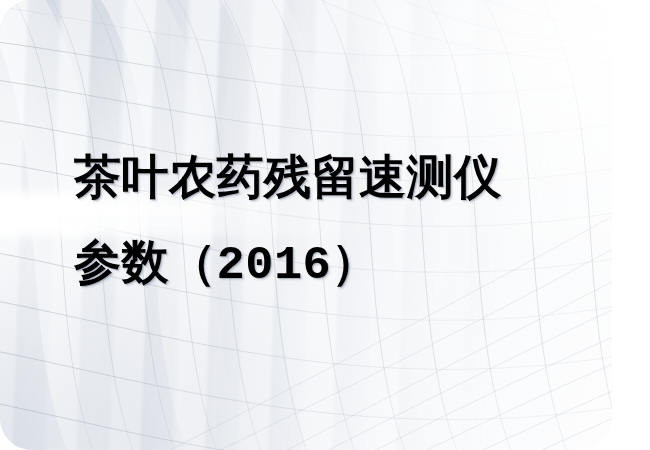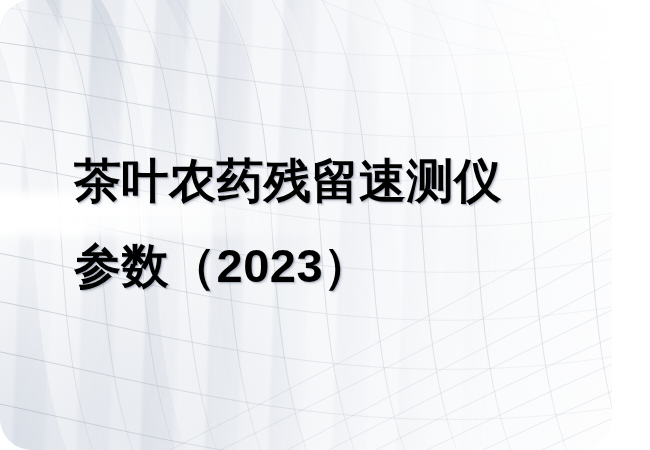--- a/index.html
+++ b/index.html
@@ -6,21 +6,21 @@
   html, body {
     margin: 0;
     padding: 0;
     background: #ffffff;
   }
   #banner {
     position: relative;
     width: 612px;
     height: 450px;
     overflow: hidden;
-    font-family: Liberation Sans, sans-serif;
+    font-family: Liberation Mono, monospace;
     
     background:
       linear-gradient(105deg,
         #dfe3ea 0%,
         #e3e7ed 12%,
         #e9ecf1 26%,
         #eef0f4 40%,
         #f3f5f8 54%,
         #f7f8fa 68%,
         #fafbfc 82%,
@@ -197,16 +197,16 @@
     </svg>
   </div>
 
   <div class="bg-layer wash-tr"></div>
 
   <div class="streak"></div>
   <div class="streak2"></div>
 
   <div class="title-block">
     <div class="title-line">茶叶农药残留速测仪</div>
-    <div class="title-line">参数（2023）</div>
+    <div class="title-line">参数（2016）</div>
   </div>
 
 </div>
 
 </body></html>

